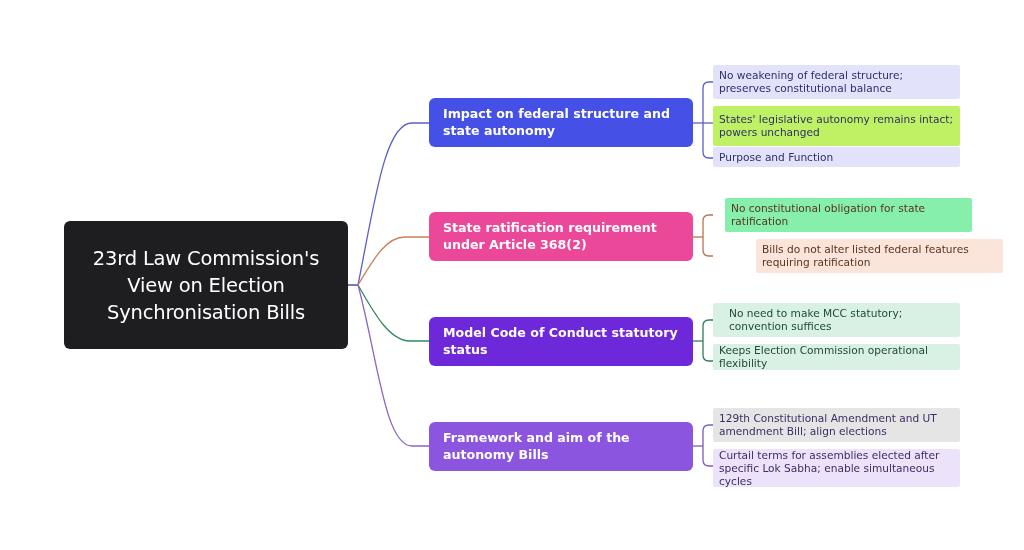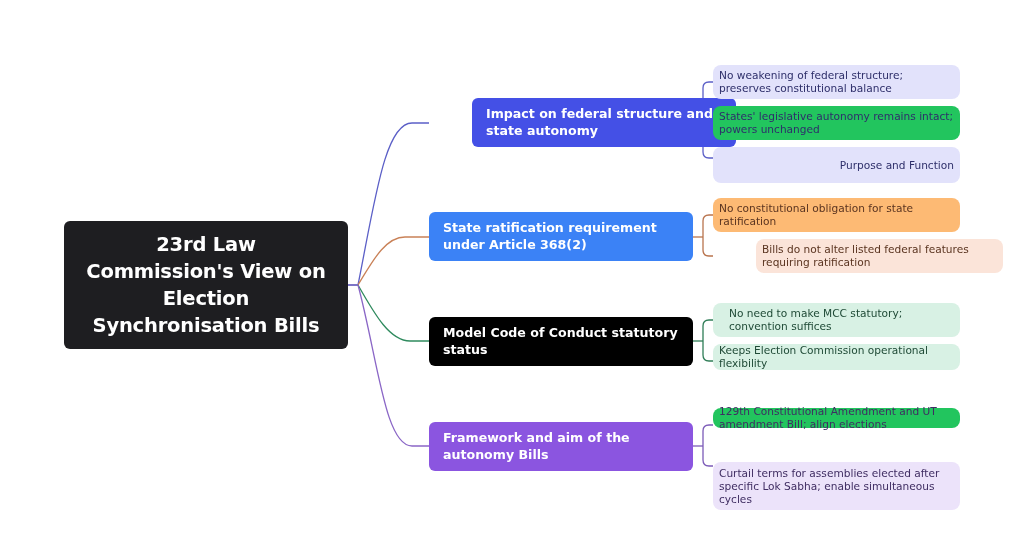--- a/index.html
+++ b/index.html
@@ -5,32 +5,32 @@
   html, body { margin: 0; padding: 0; }
   body {
     width: 1024px; height: 550px; background: #ffffff; position: relative; overflow: hidden;
     font-family: "DejaVu Sans", "Liberation Sans", sans-serif;
   }
   #links { position: absolute; left: 0; top: 0; width: 1024px; height: 550px; }
   .root {
     position: absolute; left: 64px; top: 221px; width: 284px; height: 128px;
     background: #1e1e21; border-radius: 6px; color: #fff;
     display: flex; align-items: center; justify-content: center; text-align: center;
-    font-size: 19.5px; line-height: 27px; font-weight: 700; letter-spacing: -0.2px;
+    font-size: 19.5px; line-height: 27px; font-weight: 400; letter-spacing: -0.2px;
     box-sizing: border-box; padding: 0 18px;
   }
   .branch {
     position: absolute; left: 429px; width: 264px; height: 49px; border-radius: 6px;
     color: #fff; font-size: 12.6px; line-height: 17px; font-weight: 600;
     box-sizing: border-box; padding: 7px 14px 0 14px;
   }
   .leaf {
-    position: absolute; left: 713px; width: 247px; border-radius: 8px;
+    position: absolute; left: 713px; width: 247px; border-radius: 2px;
     font-size: 10.6px; line-height: 13px; box-sizing: border-box; padding: 4px 6px;
-    display: flex; align-items: center; justify-content: flex-end;
+    display: flex; align-items: center;
   }
 </style>
 </head>
 <body>
 
 <svg id="links" xmlns="http://www.w3.org/2000/svg">
 
   <path d="M348 285 L358 285 C375 200, 385 123, 412 123 L429 123" fill="none" stroke="#5b5fc7" stroke-width="1.3"></path>
   <path d="M358 285 C372 262, 385 237, 405 237 L429 237" fill="none" stroke="#c98157" stroke-width="1.3"></path>
   <path d="M358 285 C375 315, 390 341, 410 341 L429 341" fill="none" stroke="#2f8a5e" stroke-width="1.3"></path>
@@ -48,54 +48,54 @@
   <path d="M713 320 L709 320 Q703 320 703 326 L703 355 Q703 361 709 361 L713 361" stroke="#2f7d57" stroke-width="1.3" fill="none"></path>
 
   <path d="M693 446 L703 446" stroke="#7c5bb8" stroke-width="1.3" fill="none"></path>
   <path d="M713 425 L709 425 Q703 425 703 431 L703 460 Q703 466 709 466 L713 466" stroke="#7c5bb8" stroke-width="1.3" fill="none"></path>
 </svg>
 
 <div class="root">
   <span>23rd Law Commission's View on Election Synchronisation Bills</span>
 </div>
 
-<div class="branch" style="top:98px;background:#4450e6;margin-left:43px;">
+<div class="branch" style="top:98px;background:#4450e6;">
   <span>Impact on federal structure and state autonomy</span>
 </div>
 <div class="leaf" style="top:65px;height:34px;background:#e2e2fb;color:#2e2f6a;">
   <span>No weakening of federal structure; preserves constitutional balance</span>
 </div>
-<div class="leaf" style="top:106px;height:34px;background:#22c55e;color:#2e2f6a;">
+<div class="leaf" style="top:106px;height:40px;background:#bef264;color:#2e2f6a;">
   <span>States' legislative autonomy remains intact; powers unchanged</span>
 </div>
-<div class="leaf" style="top:147px;height:36px;background:#e2e2fb;color:#2e2f6a;">
+<div class="leaf" style="top:147px;height:20px;background:#e2e2fb;color:#2e2f6a;">
   <span>Purpose and Function</span>
 </div>
 
-<div class="branch" style="top:212px;background:#3b82f6;">
+<div class="branch" style="top:212px;background:#ec4899;">
   <span>State ratification requirement under Article 368(2)</span>
 </div>
-<div class="leaf" style="top:198px;height:34px;background:#fdba74;color:#5a3420;">
+<div class="leaf" style="top:198px;height:34px;background:#86efac;color:#5a3420;margin-left:12px;">
   <span>No constitutional obligation for state ratification</span>
 </div>
 <div class="leaf" style="top:239px;height:34px;background:#fbe4d9;color:#5a3420;margin-left:43px;">
   <span>Bills do not alter listed federal features requiring ratification</span>
 </div>
 
-<div class="branch" style="top:317px;background:#000000;">
+<div class="branch" style="top:317px;background:#6d28d9;">
   <span>Model Code of Conduct statutory status</span>
 </div>
 <div class="leaf" style="top:303px;height:34px;background:#d8f1e4;color:#1f4a36;padding-left:16px;">
   <span>No need to make MCC statutory; convention suffices</span>
 </div>
 <div class="leaf" style="top:344px;height:26px;background:#d8f1e4;color:#1f4a36;">
   <span>Keeps Election Commission operational flexibility</span>
 </div>
 
 <div class="branch" style="top:422px;background:#8b55e0;">
   <span>Framework and aim of the autonomy Bills</span>
 </div>
-<div class="leaf" style="top:408px;height:20px;background:#22c55e;color:#3f2d62;">
+<div class="leaf" style="top:408px;height:34px;background:#e5e5e5;color:#3f2d62;">
   <span>129th Constitutional Amendment and UT amendment Bill; align elections</span>
 </div>
-<div class="leaf" style="top:449px;height:48px;background:#ece3fa;color:#3f2d62;margin-top:13px;">
+<div class="leaf" style="top:449px;height:38px;background:#ece3fa;color:#3f2d62;">
   <span>Curtail terms for assemblies elected after specific Lok Sabha; enable simultaneous cycles</span>
 </div>
 
 </body></html>

